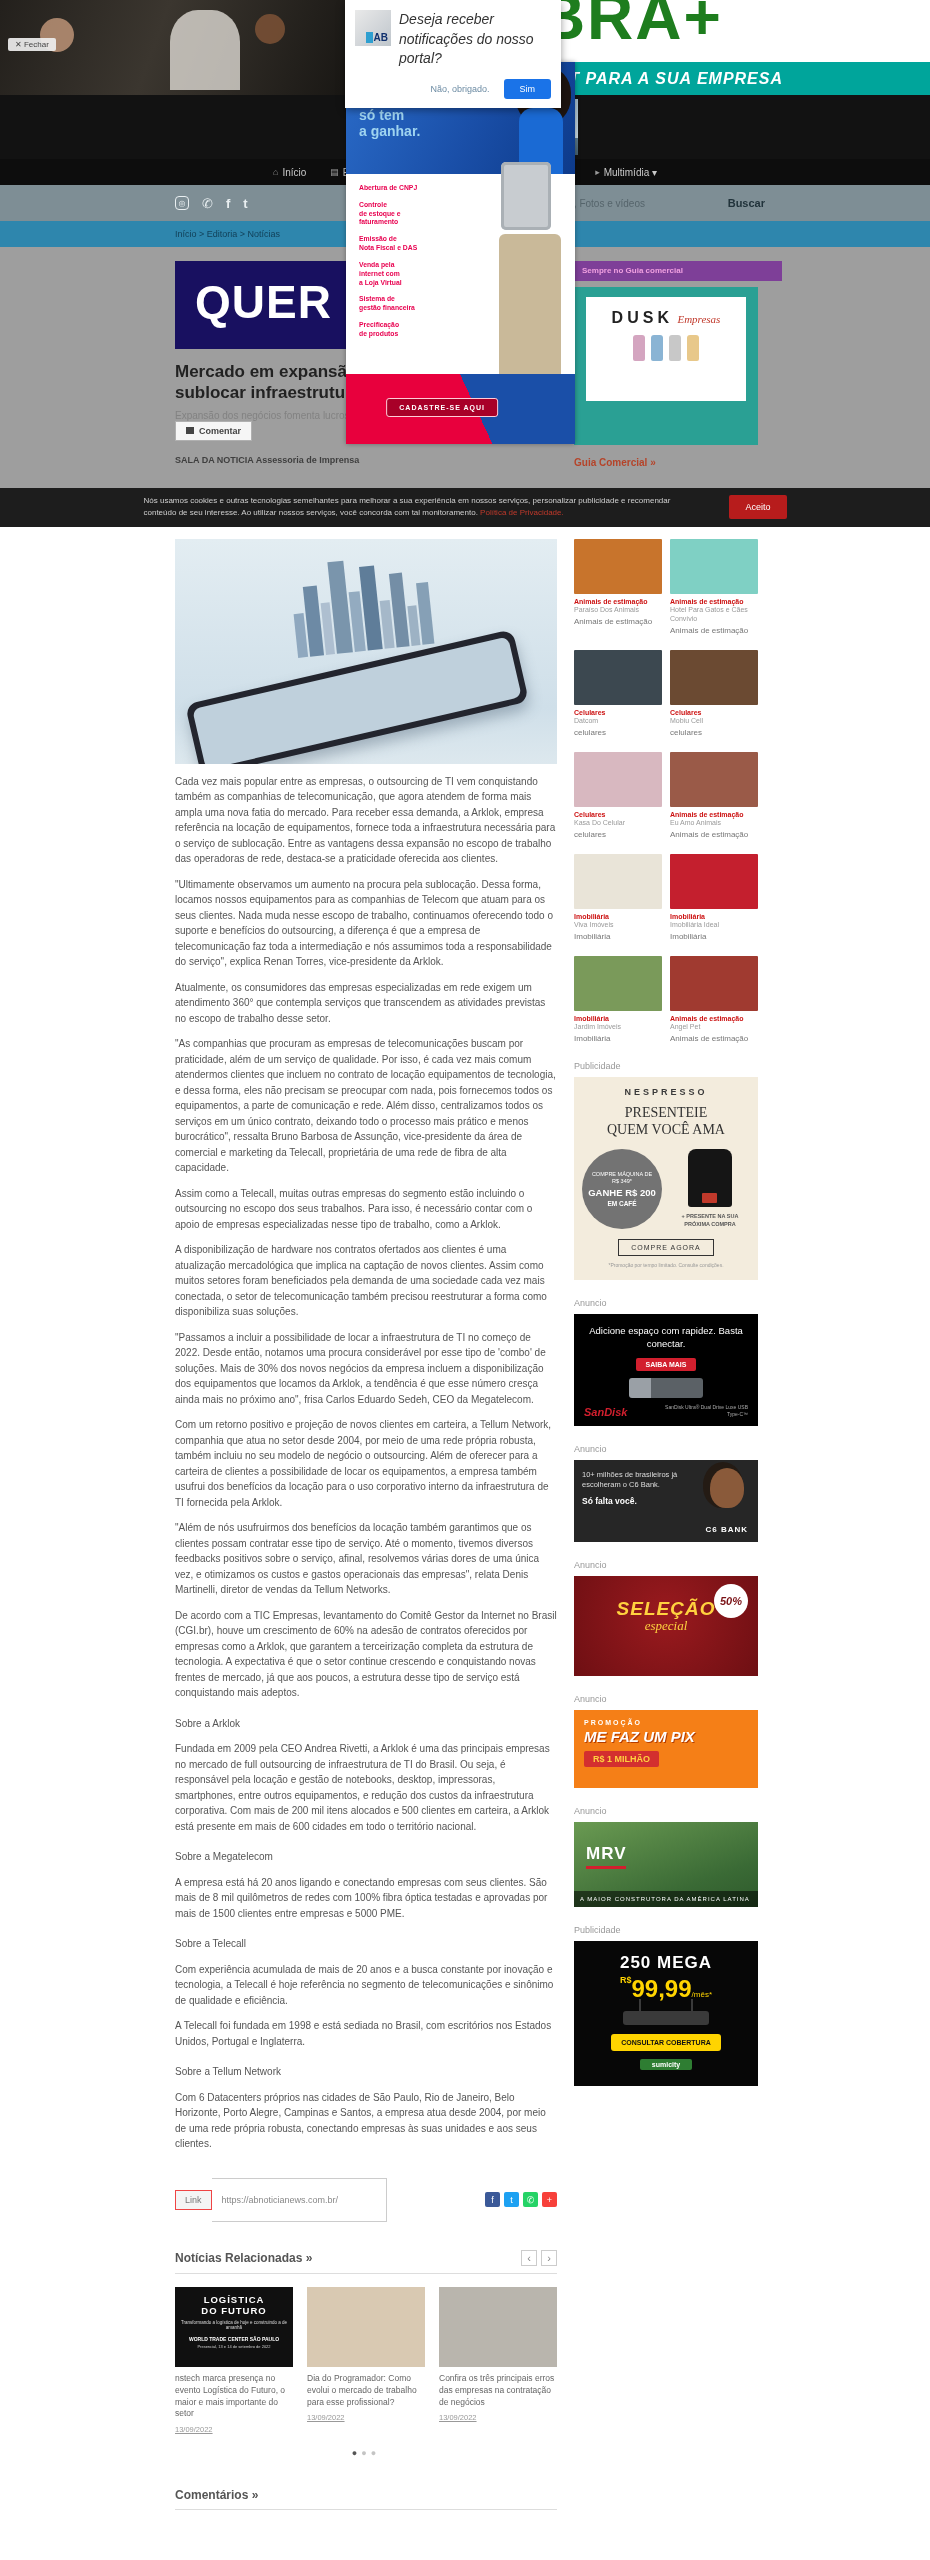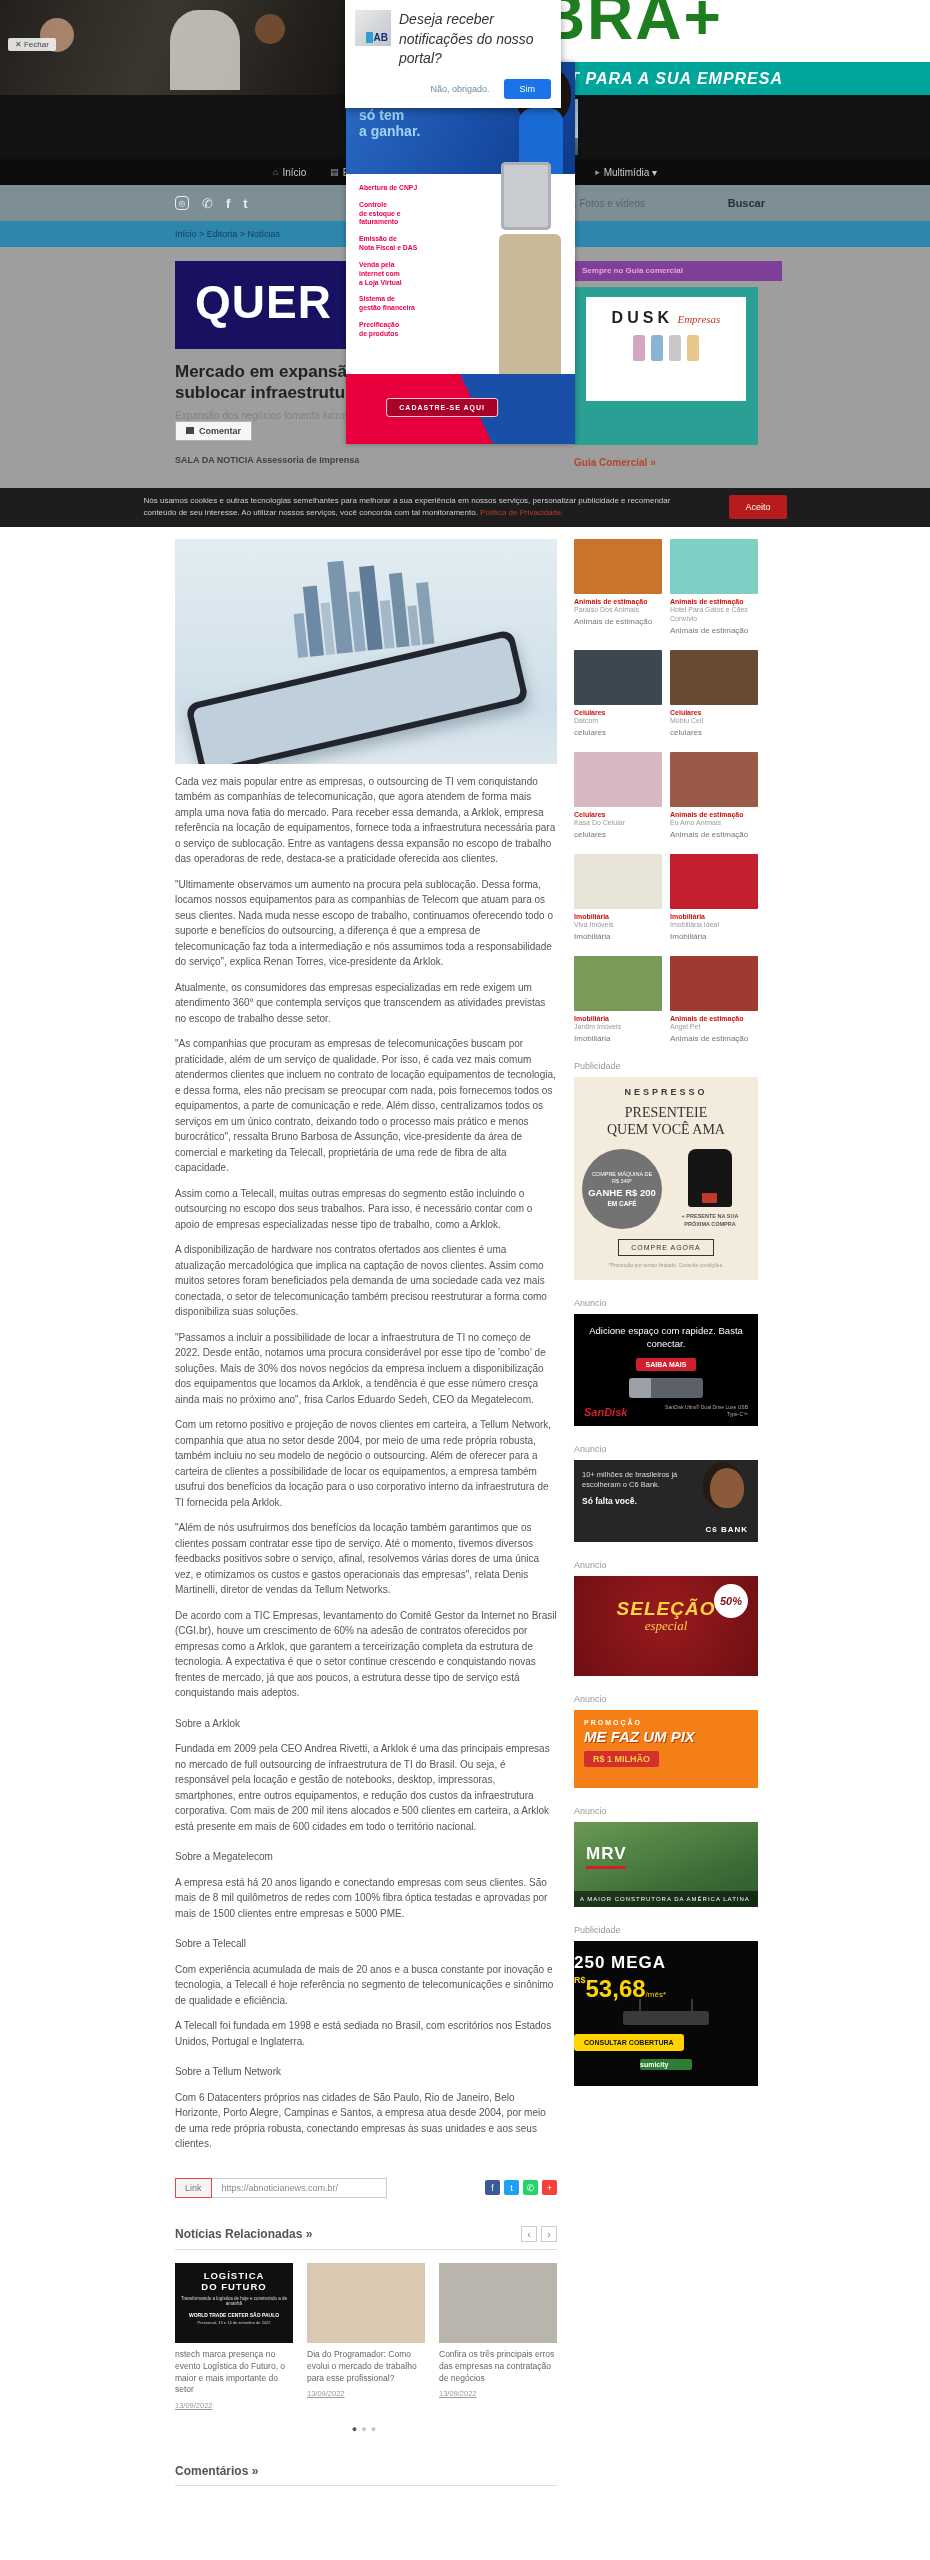--- a/index.html
+++ b/index.html
@@ -96,21 +96,21 @@
   .artcol { width:382px; }
   .art-img { width:382px; height:225px; position:relative; background:linear-gradient(#e3edf2,#cfdfe9 75%,#dde8ee); overflow:hidden; }
   .phone { position:absolute; left:14px; bottom:24px; width:336px; height:74px; background:#23252e; border-radius:12px; transform:rotate(-13deg); box-shadow:0 8px 14px rgba(60,80,100,.35); }
   .phone i { position:absolute; inset:6px; background:#bfd0dc; border-radius:8px; display:block; }
   .bldgs { position:absolute; left:118px; top:20px; display:flex; align-items:flex-end; gap:2px; transform:rotate(-6deg); }
   .bldgs i { display:block; }
   .abody { font-size:10px; color:#555; line-height:1.55; margin:10px 0; }
   .abody.subhead { margin-top:15px; color:#555; }
   .linkrow { margin-top:26px; display:flex; align-items:center; }
   .lk-label { border:1px solid #ef4444; background:#f4f4f4; color:#777; font-size:9px; padding:4px 9px; }
-  .lk-url { border:1px solid #ccc; border-left:none; padding:4px 10px; font-size:9px; color:#888; width:175px; white-space:nowrap; overflow:hidden; }
+  .lk-url { border:1px solid #ccc; border-left:none; padding:16px 10px; font-size:9px; color:#888; width:175px; white-space:nowrap; overflow:hidden; }
   .lk-share { margin-left:auto; display:flex; gap:4px; }
   .lk-share span { width:15px; height:15px; border-radius:2px; color:#fff; font-size:9px; display:flex; align-items:center; justify-content:center; cursor:pointer; }
   .relhead { margin-top:28px; display:flex; align-items:center; }
   .relhead h3, .comhead h3 { font-size:12px; color:#555; font-weight:bold; }
   .car-arrows { margin-left:auto; display:flex; gap:4px; }
   .car-arrows span { width:16px; height:16px; border:1px solid #ccc; color:#888; font-size:11px; display:flex; align-items:center; justify-content:center; cursor:pointer; }
   .divider { border-top:1px solid #ddd; margin:7px 0 13px; }
   .cards { display:flex; gap:14px; }
   .rcard { width:118px; cursor:pointer; }
   .rcard-img { width:118px; height:80px; padding:7px 5px; text-align:center; overflow:hidden; }
@@ -165,21 +165,21 @@
   .sel-title { color:#ffd23f; font-weight:900; font-style:italic; font-size:19px; letter-spacing:1px; }
   .sel-sub { color:#ffd23f; font-family:"Liberation Serif", serif; font-style:italic; font-size:13px; margin-top:-2px; }
   .sel-badge { position:absolute; right:10px; top:8px; width:34px; height:34px; border-radius:50%; background:#fff; color:#7a1216; font-weight:900; font-size:11px; display:flex; align-items:center; justify-content:center;font-style:italic; }
   .ad-pix { background:#f57f17; height:78px; padding:9px 10px; }
   .px-kicker { color:#fff; font-weight:bold; font-size:7px; letter-spacing:2px; }
   .px-title { color:#fff; font-weight:900; font-style:italic; font-size:15px; margin-top:2px; text-shadow:1px 1px 0 #b53d00; }
   .px-prize { display:inline-block; background:#d32f2f; color:#ffd23f; font-weight:900; font-size:9px; padding:3px 9px; margin-top:6px; border-radius:2px; }
   .ad-mrv { height:85px; background:linear-gradient(160deg,#6a9a52,#3a6a35 70%,#2e5a2c); position:relative; }
   .mrv-brand { position:absolute; left:12px; top:22px; color:#fff; font-weight:900; font-size:17px; letter-spacing:1px; border-bottom:3px solid #d21f2e; padding-bottom:2px; }
   .mrv-tag { position:absolute; left:0; right:0; bottom:0; background:rgba(0,0,0,.55); color:#fff; font-size:6px; letter-spacing:1px; padding:5px 6px; }
-  .ad-mega { background:#070707; height:145px; text-align:left; padding-top:12px; }
+  .ad-mega { background:#070707; height:145px; text-align:center; padding-top:12px; }
   .mg-title { color:#fff; font-weight:900; font-size:17px; letter-spacing:1px; }
   .mg-price { color:#ffd400; margin-top:2px; }
   .mg-rs { font-size:9px; font-weight:bold; vertical-align:top; }
   .mg-val { font-size:24px; font-weight:900; }
   .mg-mes { font-size:8px; }
   .mg-router { width:86px; height:14px; background:#3a3a3a; border-radius:3px; margin:8px auto 0; position:relative; }
   .mg-router i { position:absolute; top:-12px; width:2px; height:12px; background:#3a3a3a; } .mg-router i.a1{left:16px;} .mg-router i.a2{right:16px;}
   .mg-cta { display:inline-block; background:#ffd400; color:#111; font-weight:800; font-size:7px; padding:5px 10px; border-radius:3px; margin-top:9px; cursor:pointer; }
   .mg-brand { display:block; margin:8px auto 0; width:52px; background:#2e7d32; color:#fff; font-size:7px; font-weight:bold; padding:2px 0; border-radius:2px; }
 </style>
@@ -613,21 +613,21 @@
       <div class="ad-label">Anuncio</div>
       <div class="ad ad-mrv">
         <span class="mrv-brand">MRV</span>
         <div class="mrv-tag">A MAIOR CONSTRUTORA DA AMÉRICA LATINA</div>
       </div>
 
       <div class="ad-label">Publicidade</div>
       <div class="ad ad-mega">
         <div class="mg-title">250 MEGA</div>
         <div class="mg-price">
-          <span class="mg-rs">R$</span><span class="mg-val">53,68</span><span class="mg-mes">/mês*</span>
+          <span class="mg-rs">R$</span><span class="mg-val">99,99</span><span class="mg-mes">/mês*</span>
         </div>
         <div class="mg-router">
             <i class="a1"></i>
             <i class="a2"></i>
           </div>
         <span class="mg-cta">CONSULTAR COBERTURA</span>
         <span class="mg-brand">sumicity</span>
       </div>
     </div>
   </div>

